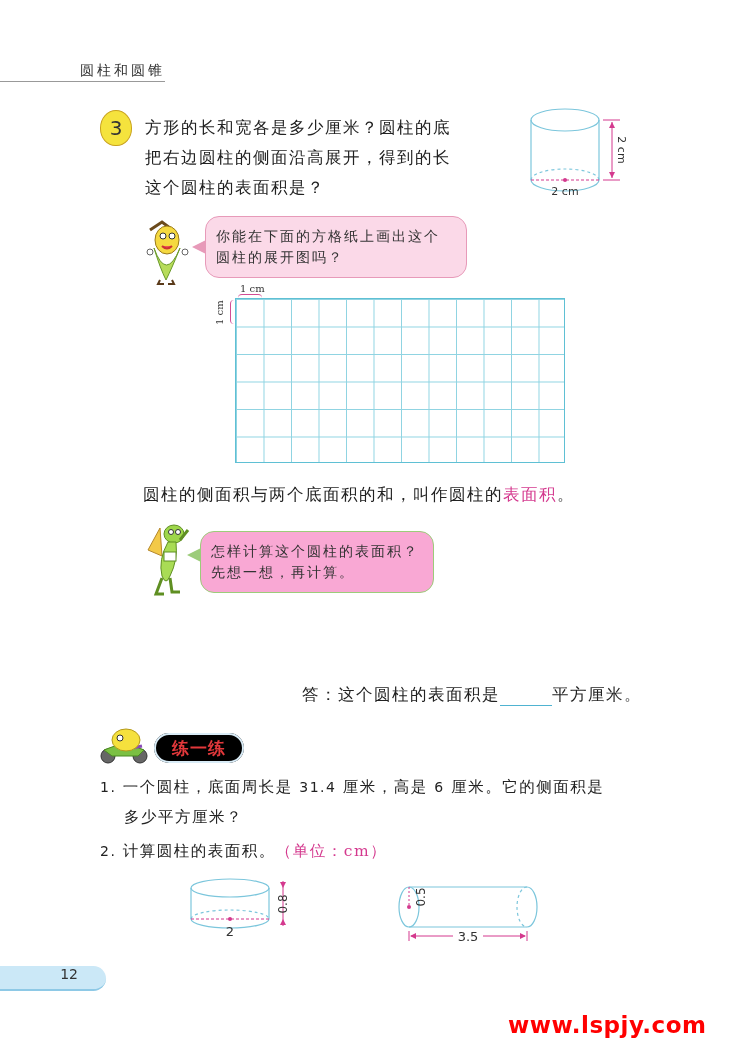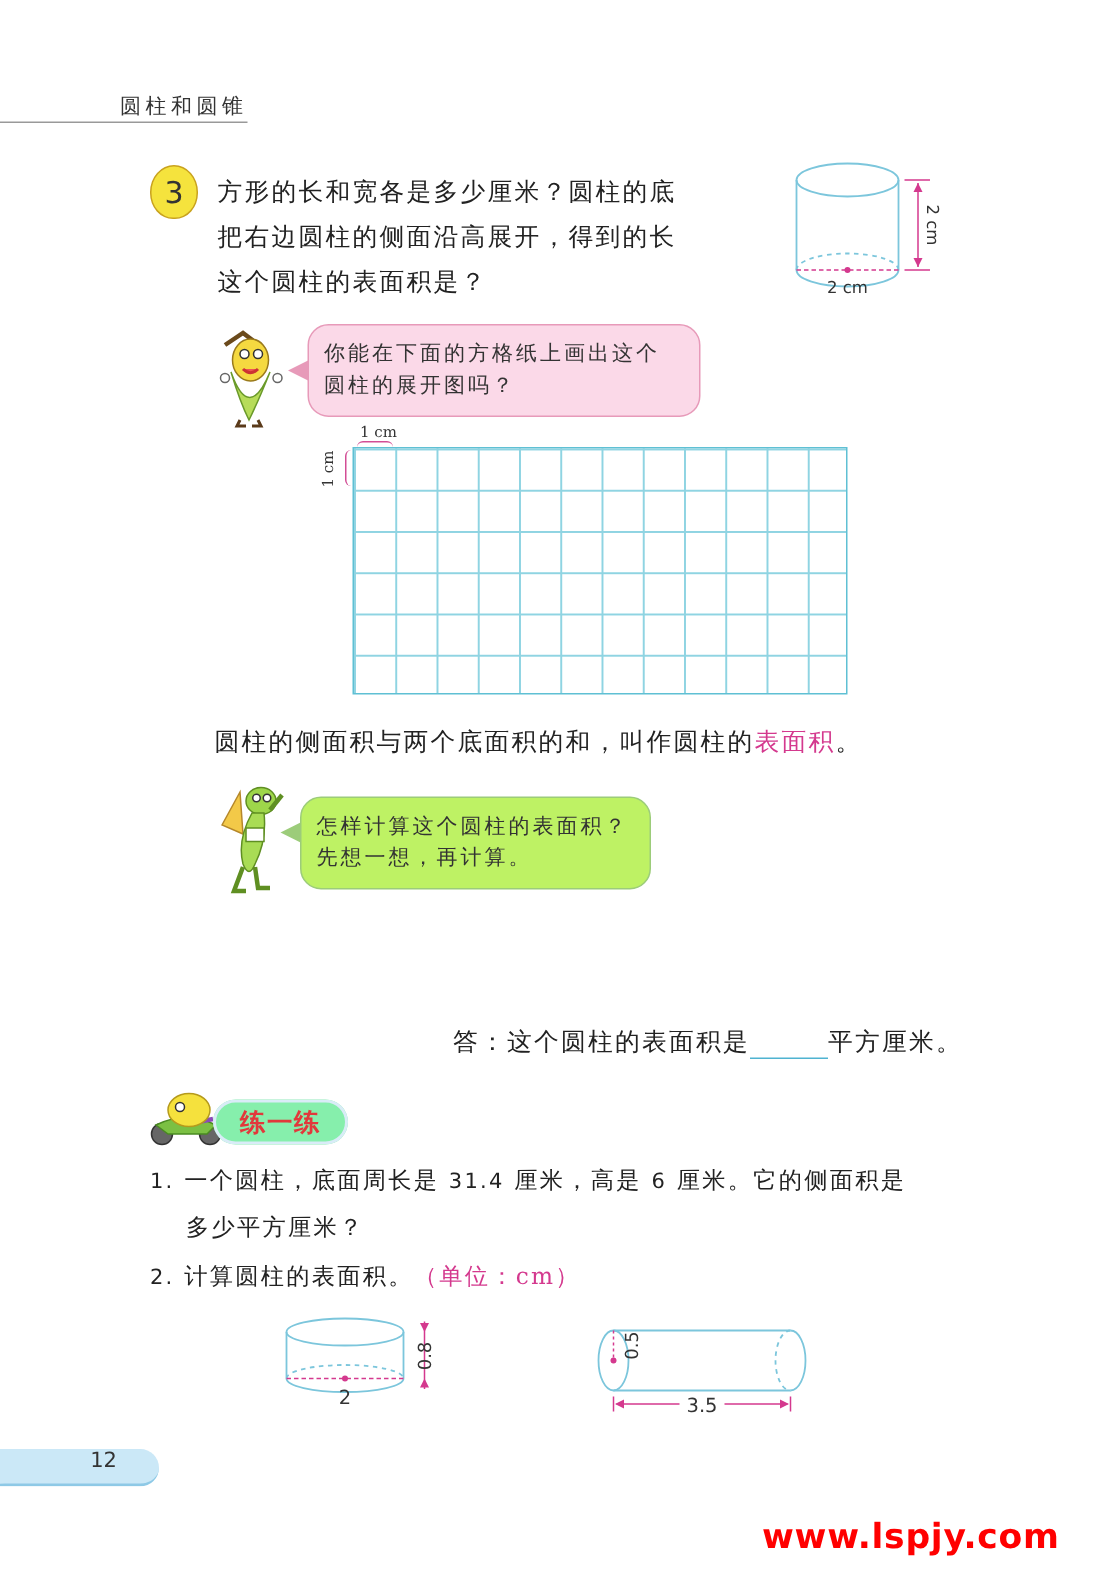--- a/index.html
+++ b/index.html
@@ -24,21 +24,21 @@
     }
     .q-text {
       left: 145px; top: 113px; width: 335px; font-size: 16.5px; line-height: 30px;
       letter-spacing: 1.5px; color: #222;
     }
     .bubble {
       border-radius: 14px; padding: 9px 10px; font-size: 14px; line-height: 21px;
       letter-spacing: 2px; color: #333;
     }
     .bubble-pink { left: 205px; top: 216px; width: 240px; background: #fbd9e8; border: 1.5px solid #e79ab9; }
-    .bubble-green { left: 200px; top: 531px; width: 212px; background: #bef264; border: 1.5px solid #9ccc7a; }
+    .bubble-green { left: 200px; top: 531px; width: 212px; background: #f9a8d4; border: 1.5px solid #9ccc7a; }
     .tail-pink {
       left: 192px; top: 240px; width: 0; height: 0;
       border-top: 7px solid transparent; border-bottom: 7px solid transparent; border-right: 14px solid #e79ab9;
     }
     .tail-green {
       left: 187px; top: 548px; width: 0; height: 0;
       border-top: 7px solid transparent; border-bottom: 7px solid transparent; border-right: 14px solid #9ccc7a;
     }
     .grid {
       left: 235px; top: 298px; width: 330px; height: 165px;
@@ -50,21 +50,21 @@
     }
     .grid-label-h { left: 240px; top: 283px; font-size: 10px; color: #333; }
     .grid-brace-h { left: 238px; top: 294px; width: 24px; height: 3px; border-top: 1.5px solid #d24d95; border-radius: 6px 6px 0 0; }
     .grid-label-v { left: 214px; top: 302px; font-size: 10px; color: #333; transform: rotate(-90deg); transform-origin: left top; top: 325px; }
     .grid-brace-v { left: 230px; top: 300px; width: 3px; height: 24px; border-left: 1.5px solid #d24d95; border-radius: 6px 0 0 6px; }
     .def-text { left: 143px; top: 484px; font-size: 16.5px; letter-spacing: 1.5px; color: #222; }
     .hl { color: #d4398e; }
     .answer { left: 302px; top: 684px; font-size: 16.5px; letter-spacing: 1.5px; color: #222; text-align: center; }
     .blank { display: inline-block; width: 52px; border-bottom: 1.5px solid #4fb3d1; height: 16px; vertical-align: bottom; }
     .practice-badge {
-      left: 142px; top: 733px; width: 90px; height: 30px; background: #86efac;
+      left: 154px; top: 733px; width: 90px; height: 30px; background: #000000;
       border-radius: 16px; box-shadow: 0 0 0 2px #d9ecf7 inset;
       display: flex; align-items: center; justify-content: center;
       font-family: "DejaVu Sans", sans-serif; font-size: 17px; font-weight: bold; color: #e2383b; letter-spacing: 1px;
     }
     .ex { font-size: 15.5px; letter-spacing: 1.5px; line-height: 30px; color: #222; }
     .ex1 { left: 100px; top: 772px; width: 560px; }
     .ex2 { left: 100px; top: 836px; }
     .num { font-family: "DejaVu Sans", sans-serif; font-size: 14px; }
     .unit { color: #d4398e; margin-top: 18px; }
     .page-pill {

